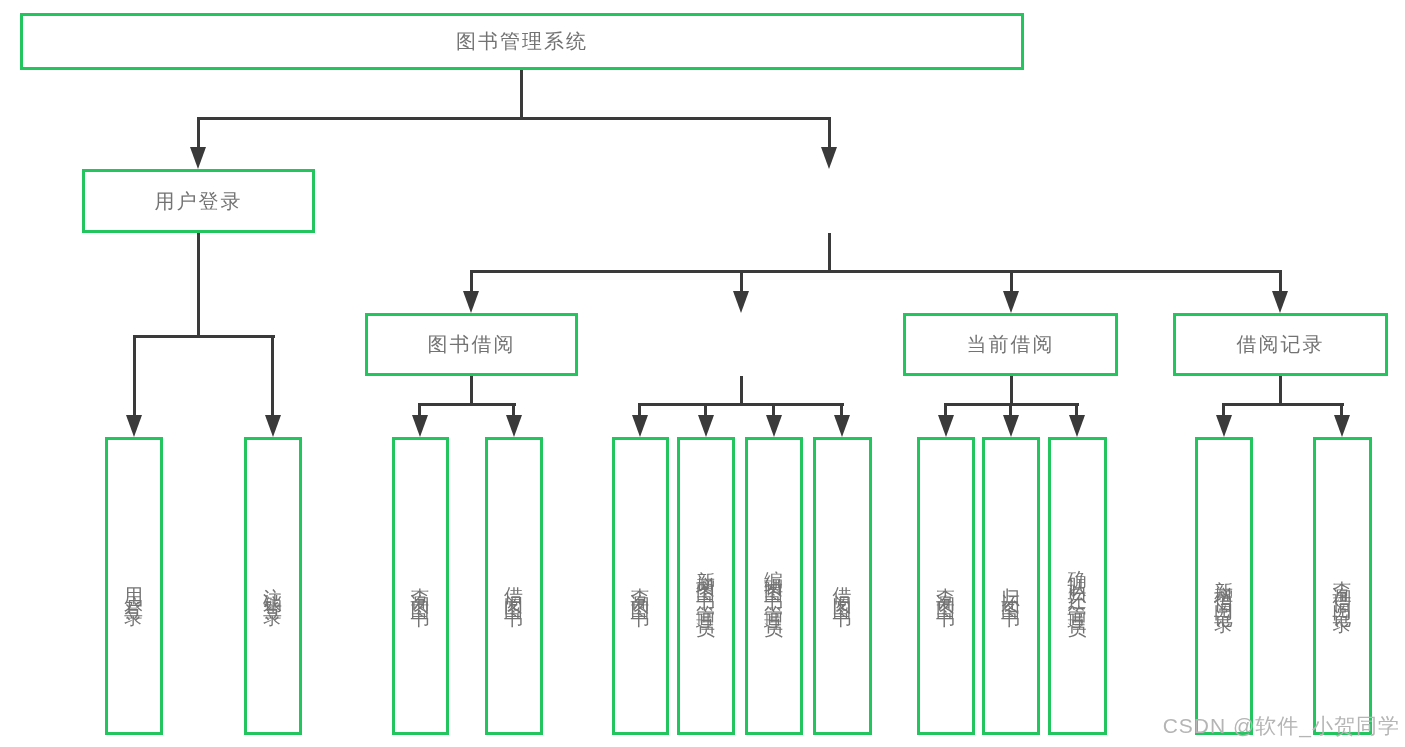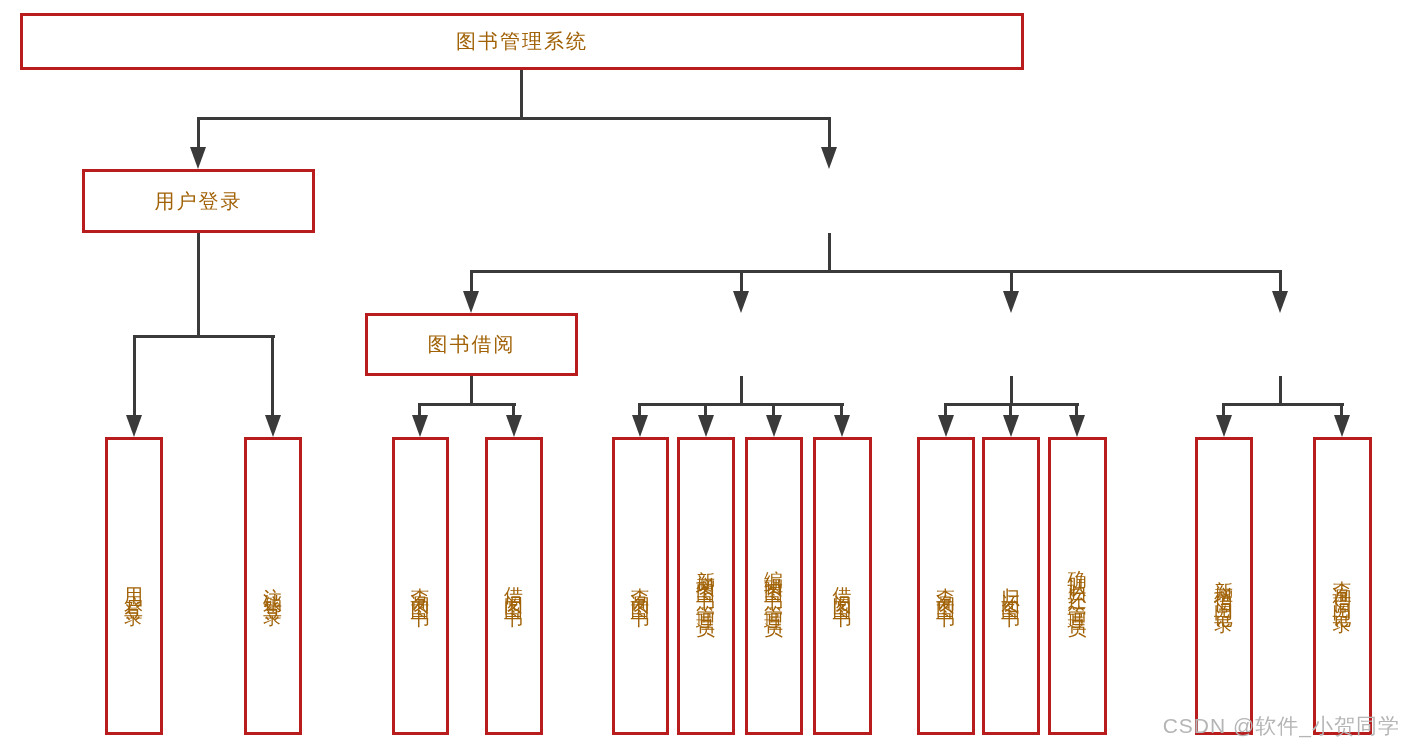--- a/index.html
+++ b/index.html
@@ -1,22 +1,22 @@
 <!DOCTYPE html>
 <html><head>
 <meta charset="utf-8">
 <style>
   html,body{margin:0;padding:0;background:#ffffff;}
   .canvas{
     position:relative;width:1405px;height:747px;background:#ffffff;
     font-family:"Liberation Sans","DejaVu Sans",sans-serif;overflow:hidden;
   }
   .box{
-    position:absolute;box-sizing:border-box;border:3px solid #b91c1c;background:#ffffff;
-    display:flex;align-items:center;justify-content:center;color:#a16207;
+    position:absolute;box-sizing:border-box;border:3px solid #22c55e;background:#ffffff;
+    display:flex;align-items:center;justify-content:center;color:#737373;
   }
   .box.h{font-size:20px;letter-spacing:2px;white-space:nowrap;}
   .box.v{
     writing-mode:vertical-rl;text-orientation:mixed;
     font-size:19px;letter-spacing:7px;line-height:1;
   }
   .hline{position:absolute;height:3px;background:#3a3a3a;}
   .vline{position:absolute;width:3px;background:#3a3a3a;}
   .arrow{
     position:absolute;width:0;height:0;
@@ -90,20 +90,22 @@
   <div class="vline" style="left:1222px;top:403px;height:14px"></div>
   <div class="arrow" style="left:1216px;top:415px"></div>
   <div class="vline" style="left:1340px;top:403px;height:14px"></div>
   <div class="arrow" style="left:1334px;top:415px"></div>
 
   <div class="box h" style="left:20px;top:13px;width:1004px;height:57px">图书管理系统</div>
 
   <div class="box h" style="left:82px;top:169px;width:233px;height:64px">用户登录</div>
 
   <div class="box h" style="left:365px;top:313px;width:213px;height:63px">图书借阅</div>
+  <div class="box h" style="left:903px;top:313px;width:215px;height:63px">当前借阅</div>
+  <div class="box h" style="left:1173px;top:313px;width:215px;height:63px">借阅记录</div>
 
   <div class="box v" style="left:105px;top:437px;width:58px;height:298px">用户登录</div>
   <div class="box v" style="left:244px;top:437px;width:58px;height:298px">注销登录</div>
 
   <div class="box v" style="left:392px;top:437px;width:57px;height:298px">查询图书</div>
   <div class="box v" style="left:485px;top:437px;width:58px;height:298px">借阅图书</div>
 
   <div class="box v" style="left:612px;top:437px;width:57px;height:298px">查询图书</div>
   <div class="box v" style="left:677px;top:437px;width:58px;height:298px">新增图书（管理员）</div>
   <div class="box v" style="left:745px;top:437px;width:58px;height:298px">编辑图书（管理员）</div>

